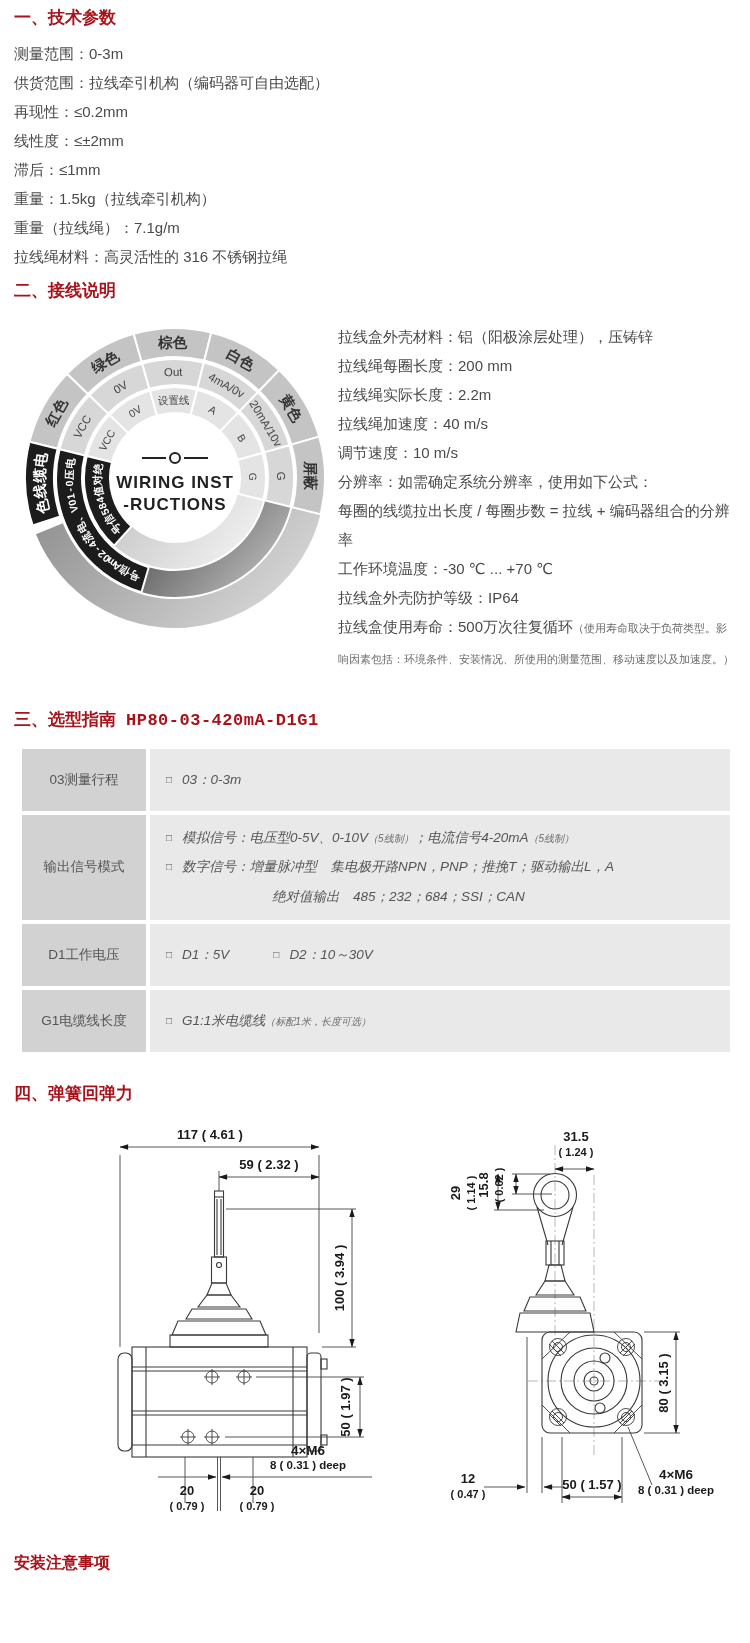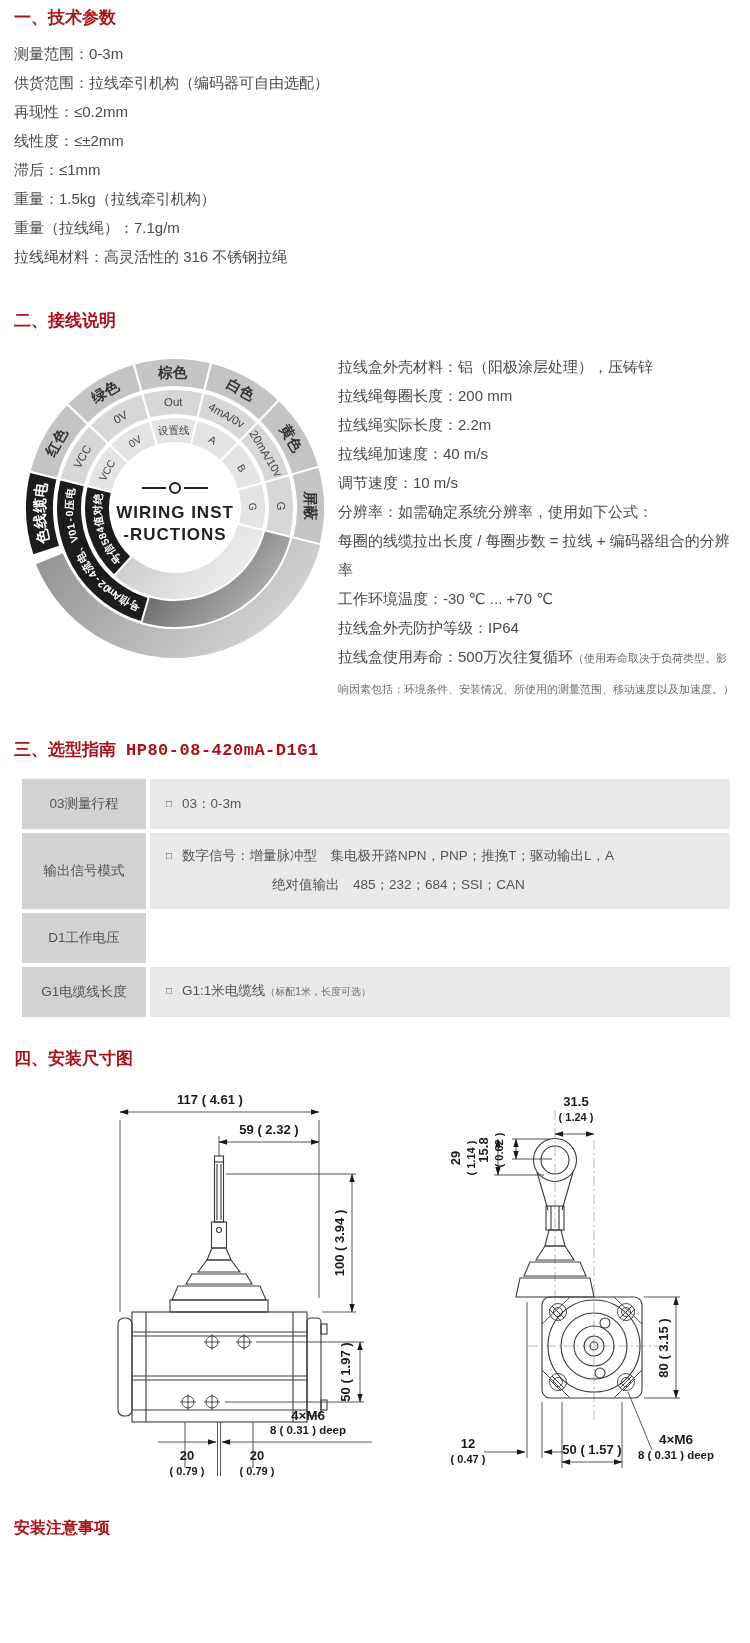--- a/index.html
+++ b/index.html
@@ -4,29 +4,29 @@
 <style>
   html,body{margin:0;padding:0;background:#fff;}
   body{width:750px;font-family:"Liberation Sans","DejaVu Sans",sans-serif;color:#4a4a4a;}
   .sec{padding:0 14px;}
   .sec-title{color:#a8121a;font-weight:bold;font-size:17px;margin:0 0 10px 0;}
   .sub-title{color:#a8121a;font-weight:bold;font-size:16px;margin:0 0 8px 0;}
   .model{color:#a8121a;font-family:"Liberation Mono","DejaVu Sans Mono",monospace;font-weight:bold;font-size:17px;letter-spacing:.5px;margin-left:10px;}
   .spec-line{font-size:15px;line-height:29px;color:#4a4a4a;white-space:pre-wrap;}
   .small-note{font-size:11px;color:#6a6a6a;}
   #s1{padding-top:6px;}
-  #s2{margin-top:38px;}
+  #s2{margin-top:8px;}
   .wiring-row{display:flex;align-items:flex-start;}
   .wiring-chart{flex:none;width:322px;}
   .wiring-specs{flex:1;padding-top:10px;padding-left:2px;}
   #s3{margin-top:34px;}
   .sel-table{margin:18px 6px 0 8px;}
   .sel-row{display:flex;margin-bottom:4px;}
-  .sel-label{flex:none;width:116px;margin-right:4px;background:#d2d2d2;display:flex;align-items:center;justify-content:center;text-align:center;font-size:13.5px;color:#555;padding:16px 4px;}
-  .sel-value{flex:1;background:#e9e9e9;padding:13px 16px;display:flex;flex-direction:column;justify-content:center;gap:9px;}
+  .sel-label{flex:none;width:116px;margin-right:4px;background:#d2d2d2;display:flex;align-items:center;justify-content:center;text-align:center;font-size:13.5px;color:#555;padding:22px 4px;}
+  .sel-value{flex:1;background:#e9e9e9;padding:13px 16px;display:flex;flex-direction:column;justify-content:center;gap:9px;font-style:italic;}
   .sel-line{font-size:13.5px;color:#555;line-height:1.5;}
   .sel-line.indent{padding-left:106px;}
   .sel-box{font-size:10px;margin-right:10px;color:#555;position:relative;top:-1px;}
   .sel-small{font-size:10px;color:#6a6a6a;}
   .sel-gap{display:inline-block;width:44px;}
   #s4{margin-top:30px;}
   .drawings{display:flex;margin-left:86px;gap:34px;align-items:flex-end;}
   .dim-text{font-weight:bold;fill:#1a1a1a;font-family:"Liberation Sans",sans-serif;}
   #notes{margin-top:28px;}
   svg text{font-family:"Liberation Sans","DejaVu Sans",sans-serif;}
@@ -168,50 +168,54 @@
         <div class="spec-line"><span>每圈的线缆拉出长度 / 每圈步数 = 拉线 + 编码器组合的分辨率</span></div>
         <div class="spec-line"><span>工作环境温度：-30 ℃ ... +70 ℃</span></div>
         <div class="spec-line"><span>拉线盒外壳防护等级：IP64</span></div>
         <div class="spec-line"><span>拉线盒使用寿命：500万次往复循环</span><span class="small-note">（使用寿命取决于负荷类型。影响因素包括：环境条件、安装情况、所使用的测量范围、移动速度以及加速度。）</span></div>
       </div>
   </div>
 </div>
 
 <div class="sec" id="s3">
   <h2 class="sec-title">
-    <span>三、选型指南</span><span class="model">HP80-08-420mA-D1G1</span>
+    <span>三、选型指南</span><span class="model">HP80-03-420mA-D1G1</span>
   </h2>
   <div class="sel-table" id="sel-table">
       <div class="sel-row">
         <div class="sel-label">03测量行程</div>
         <div class="sel-value">
           <div class="sel-line"><span class="sel-box">□</span><span>03：0-3m</span></div>
         </div>
       </div>
       <div class="sel-row">
         <div class="sel-label">输出信号模式</div>
         <div class="sel-value">
+          <div class="sel-line"><span class="sel-box">□</span><span>模拟信号：电压型0-5V、0-10V</span><span class="sel-small">（5线制）</span><span>；电流信号4-20mA</span><span class="sel-small">（5线制）</span></div>
           <div class="sel-line"><span class="sel-box">□</span><span>数字信号：增量脉冲型　集电极开路NPN，PNP；推挽T；驱动输出L，A</span></div>
           <div class="sel-line indent"><span>绝对值输出　485；232；684；SSI；CAN</span></div>
         </div>
       </div>
       <div class="sel-row">
         <div class="sel-label">D1工作电压</div>
+        <div class="sel-value">
+          <div class="sel-line"><span class="sel-box">□</span><span>D1：5V</span><span class="sel-gap"></span><span class="sel-box">□</span><span>D2：10～30V</span></div>
+        </div>
       </div>
       <div class="sel-row">
         <div class="sel-label">G1电缆线长度</div>
         <div class="sel-value">
           <div class="sel-line"><span class="sel-box">□</span><span>G1:1米电缆线</span><span class="sel-small">（标配1米，长度可选）</span></div>
         </div>
       </div>
     </div>
 </div>
 
 <div class="sec" id="s4">
-  <h2 class="sec-title">四、安装尺寸图</h2>
+  <h2 class="sec-title">四、弹簧回弹力</h2>
   <div class="drawings">
 
     <svg width="290" height="410" viewBox="0 0 290 410">
       <g stroke="#444" stroke-width="0.9" fill="none">
 
         <line x1="20" y1="32" x2="219" y2="32" marker-start="url(#as)" marker-end="url(#ae)"></line>
         <line x1="20" y1="40" x2="20" y2="232"></line>
         <line x1="219" y1="40" x2="219" y2="218"></line>
         <line x1="119" y1="62" x2="219" y2="62" marker-start="url(#as)" marker-end="url(#ae)"></line>
         <line x1="119" y1="56" x2="119" y2="76"></line>

